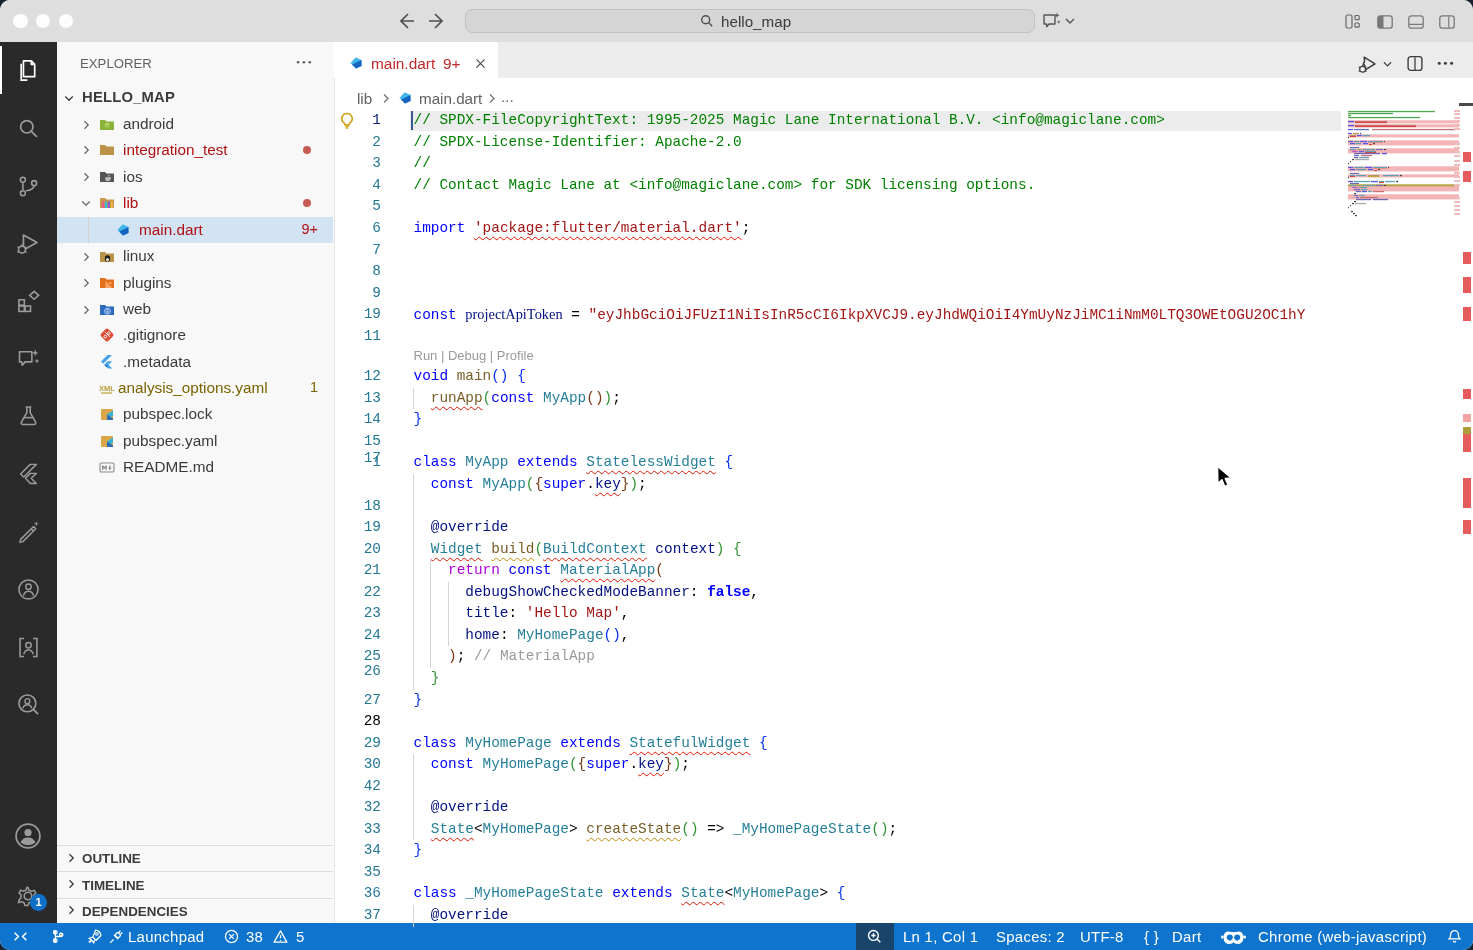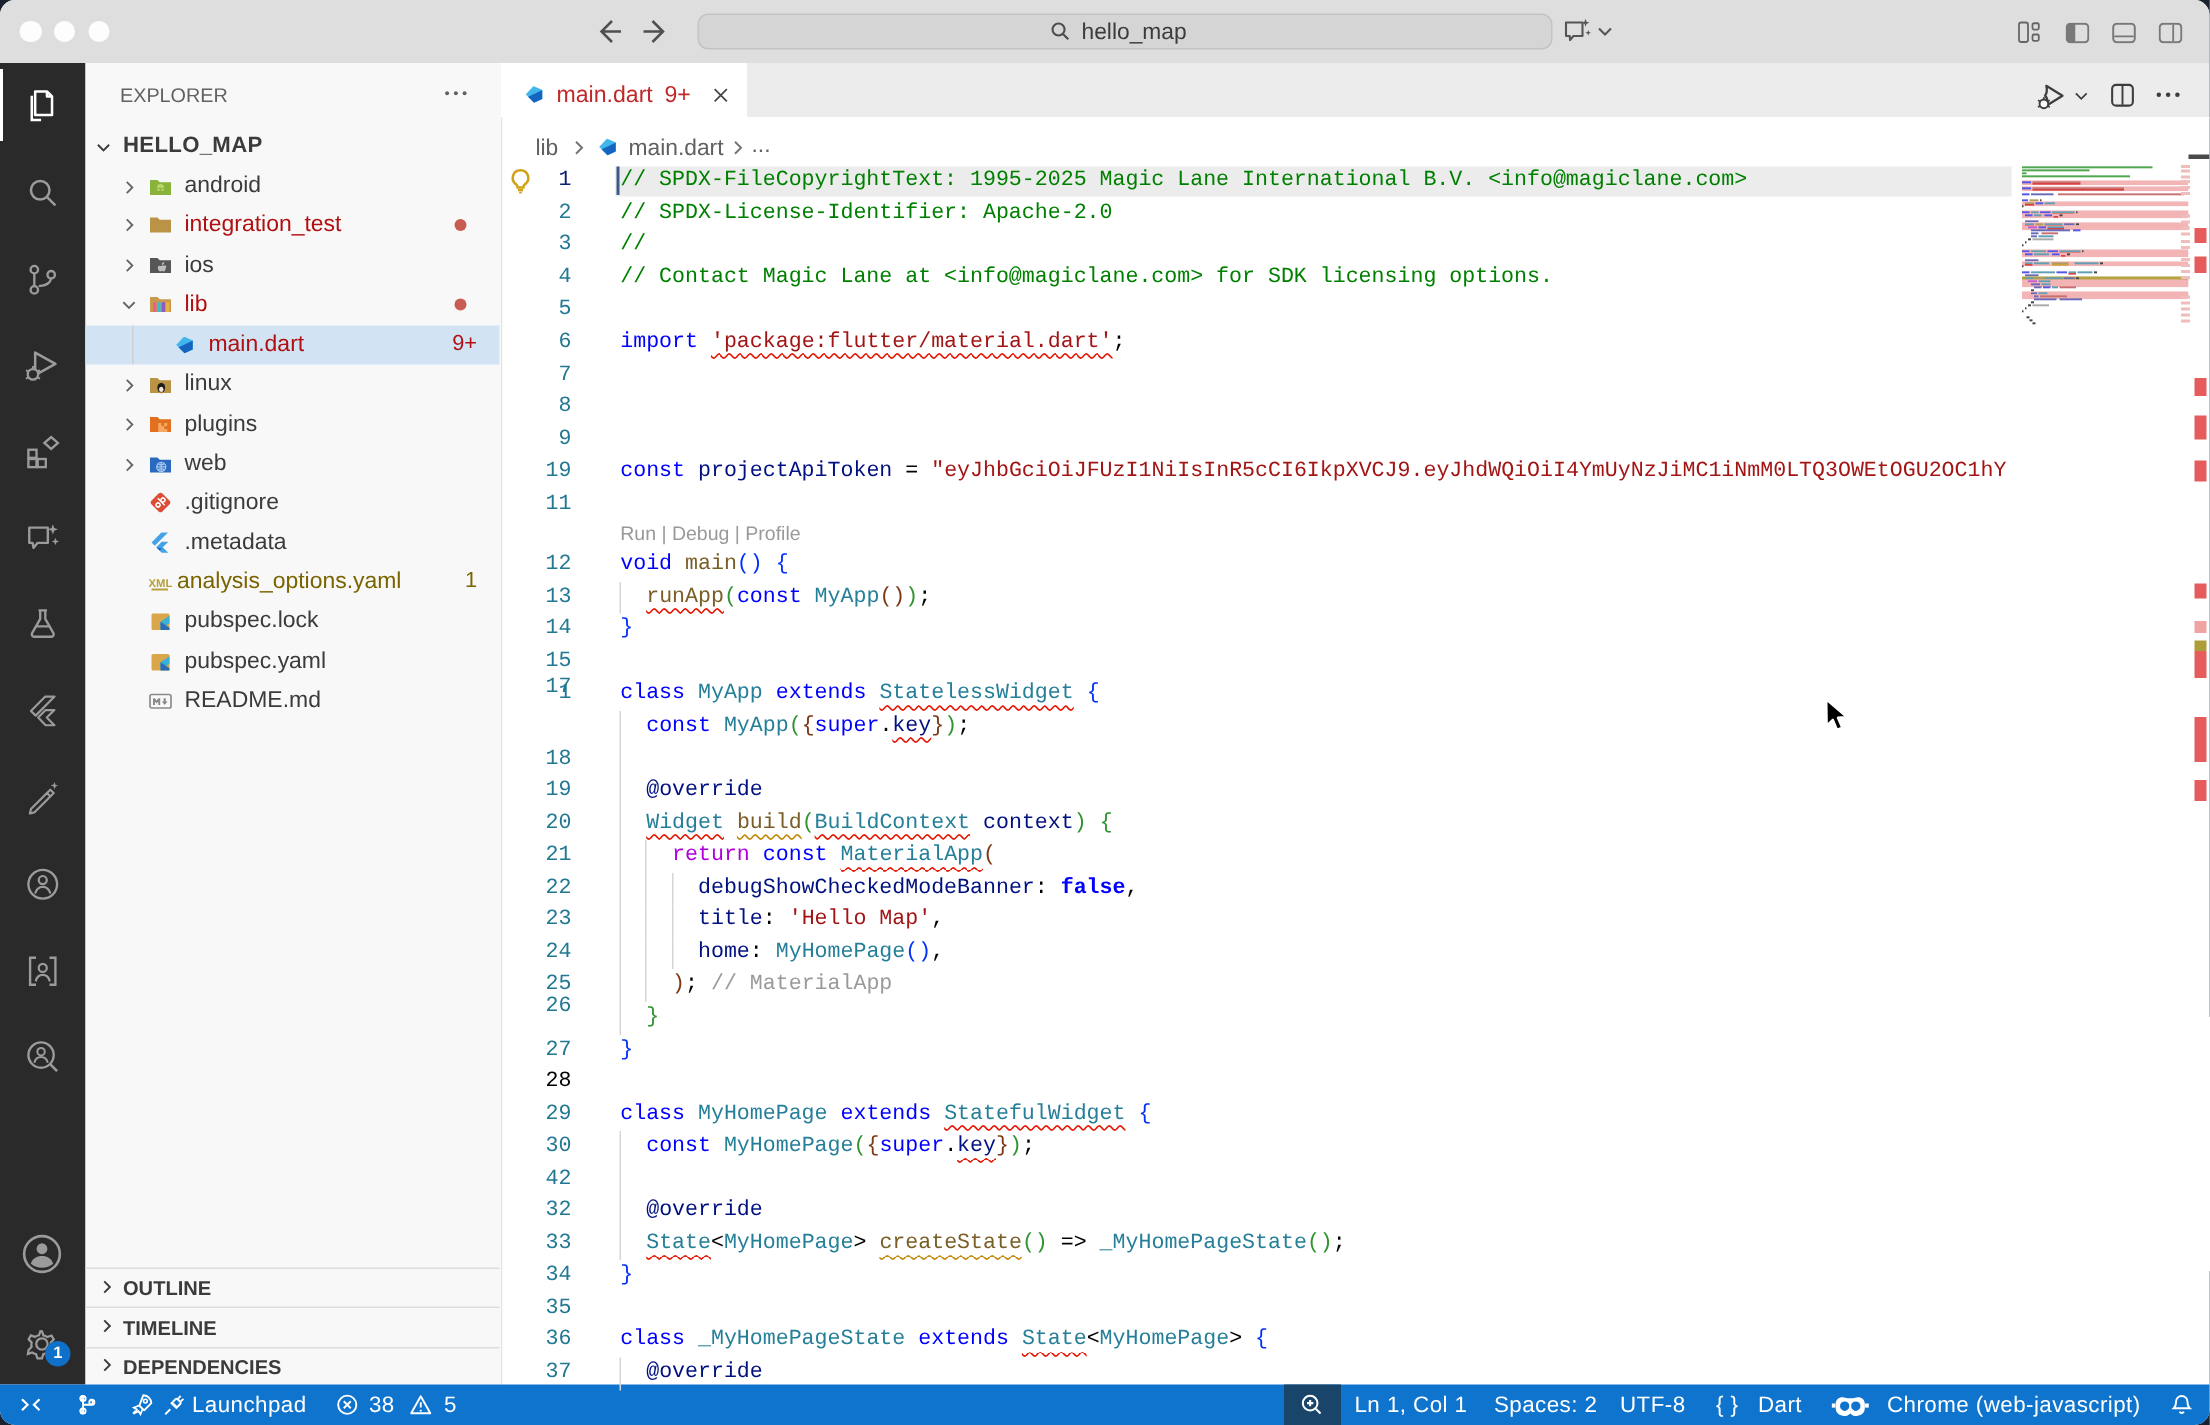--- a/index.html
+++ b/index.html
@@ -341,21 +341,21 @@
 <div class="cl" style="top:153.30px;"><span style="color:#008000;">//</span></div>
 <div class="ln" style="top:174.85px;color:#237893">4</div>
 <div class="cl" style="top:174.85px;"><span style="color:#008000;">//&nbsp;Contact&nbsp;Magic&nbsp;Lane&nbsp;at&nbsp;&lt;info@magiclane.com&gt;&nbsp;for&nbsp;SDK&nbsp;licensing&nbsp;options.</span></div>
 <div class="ln" style="top:196.40px;color:#237893">5</div>
 <div class="ln" style="top:217.95px;color:#237893">6</div>
 <div class="cl" style="top:217.95px;"><span style="color:#0000ff;">import</span><span style="color:#000;">&nbsp;</span><span style="color:#A31515;text-decoration:underline wavy 1.3px #e51400;text-underline-offset:4px;">'package:flutter/material.dart'</span><span style="color:#000;">;</span></div>
 <div class="ln" style="top:239.50px;color:#237893">7</div>
 <div class="ln" style="top:261.05px;color:#237893">8</div>
 <div class="ln" style="top:282.60px;color:#237893">9</div>
 <div class="ln" style="top:304.15px;color:#237893">19</div>
-<div class="cl" style="top:304.15px;"><span style="color:#0000ff;">const</span><span style="color:#000;">&nbsp;</span><span style="color:#001080;">projectApiToken</span><span style="color:#000;">&nbsp;=&nbsp;</span><span style="color:#A31515;">"eyJhbGciOiJFUzI1NiIsInR5cCI6IkpXVCJ9.eyJhdWQiOiI4YmUyNzJiMC1iNmM0LTQ3OWEtOGU2OC1hY</span></div>
+<div class="cl" style="top:304.15px;"><span style="color:#0000ff;">const</span><span style="color:#000;">&nbsp;</span><span style="color:#001080;font-family:Liberation Serif, serif;">projectApiToken</span><span style="color:#000;">&nbsp;=&nbsp;</span><span style="color:#A31515;">"eyJhbGciOiJFUzI1NiIsInR5cCI6IkpXVCJ9.eyJhdWQiOiI4YmUyNzJiMC1iNmM0LTQ3OWEtOGU2OC1hY</span></div>
 <div class="ln" style="top:325.70px;color:#237893">11</div>
 <div class="ln" style="top:366.25px;color:#237893">12</div>
 <div class="cl" style="top:366.25px;"><span style="color:#0000ff;">void</span><span style="color:#000;">&nbsp;</span><span style="color:#795E26;">main</span><span style="color:#0431fa;">()</span><span style="color:#000;">&nbsp;</span><span style="color:#0431fa;">{</span></div>
 <div class="ln" style="top:387.80px;color:#237893">13</div>
 <div class="cl" style="top:387.80px;"><span style="color:#000;">&nbsp;&nbsp;</span><span style="color:#795E26;text-decoration:underline wavy 1.3px #e51400;text-underline-offset:4px;">runApp</span><span style="color:#319331;">(</span><span style="color:#0000ff;">const</span><span style="color:#000;">&nbsp;</span><span style="color:#267f99;">MyApp</span><span style="color:#7b3814;">()</span><span style="color:#319331;">)</span><span style="color:#000;">;</span></div>
 <div class="ln" style="top:409.35px;color:#237893">14</div>
 <div class="cl" style="top:409.35px;"><span style="color:#0431fa;">}</span></div>
 <div class="ln" style="top:430.90px;color:#237893">15</div>
 <div class="ln" style="top:452.45px;color:#237893">1</div>
 <div class="cl" style="top:452.45px;"><span style="color:#0000ff;">class</span><span style="color:#000;">&nbsp;</span><span style="color:#267f99;">MyApp</span><span style="color:#000;">&nbsp;</span><span style="color:#0000ff;">extends</span><span style="color:#000;">&nbsp;</span><span style="color:#267f99;text-decoration:underline wavy 1.3px #e51400;text-underline-offset:4px;">StatelessWidget</span><span style="color:#000;">&nbsp;</span><span style="color:#0431fa;">{</span></div>

